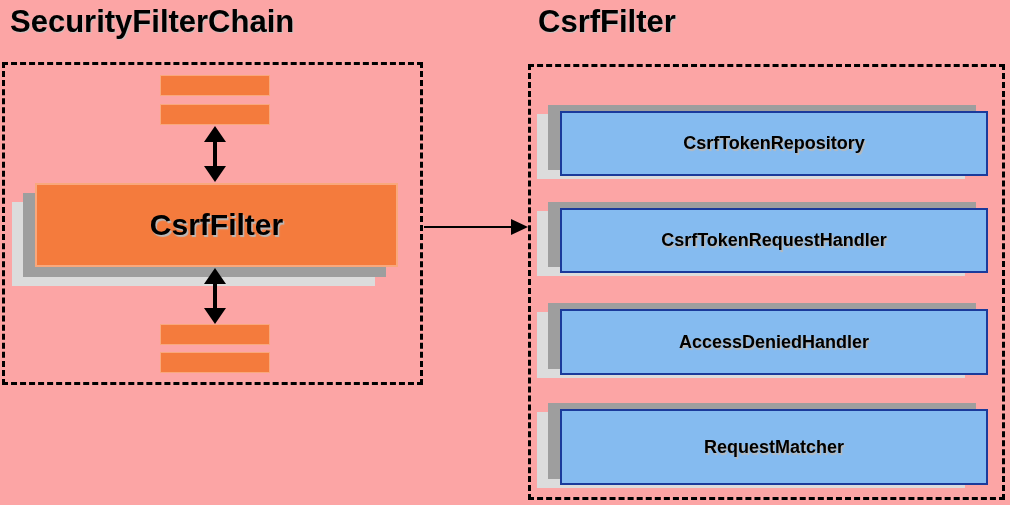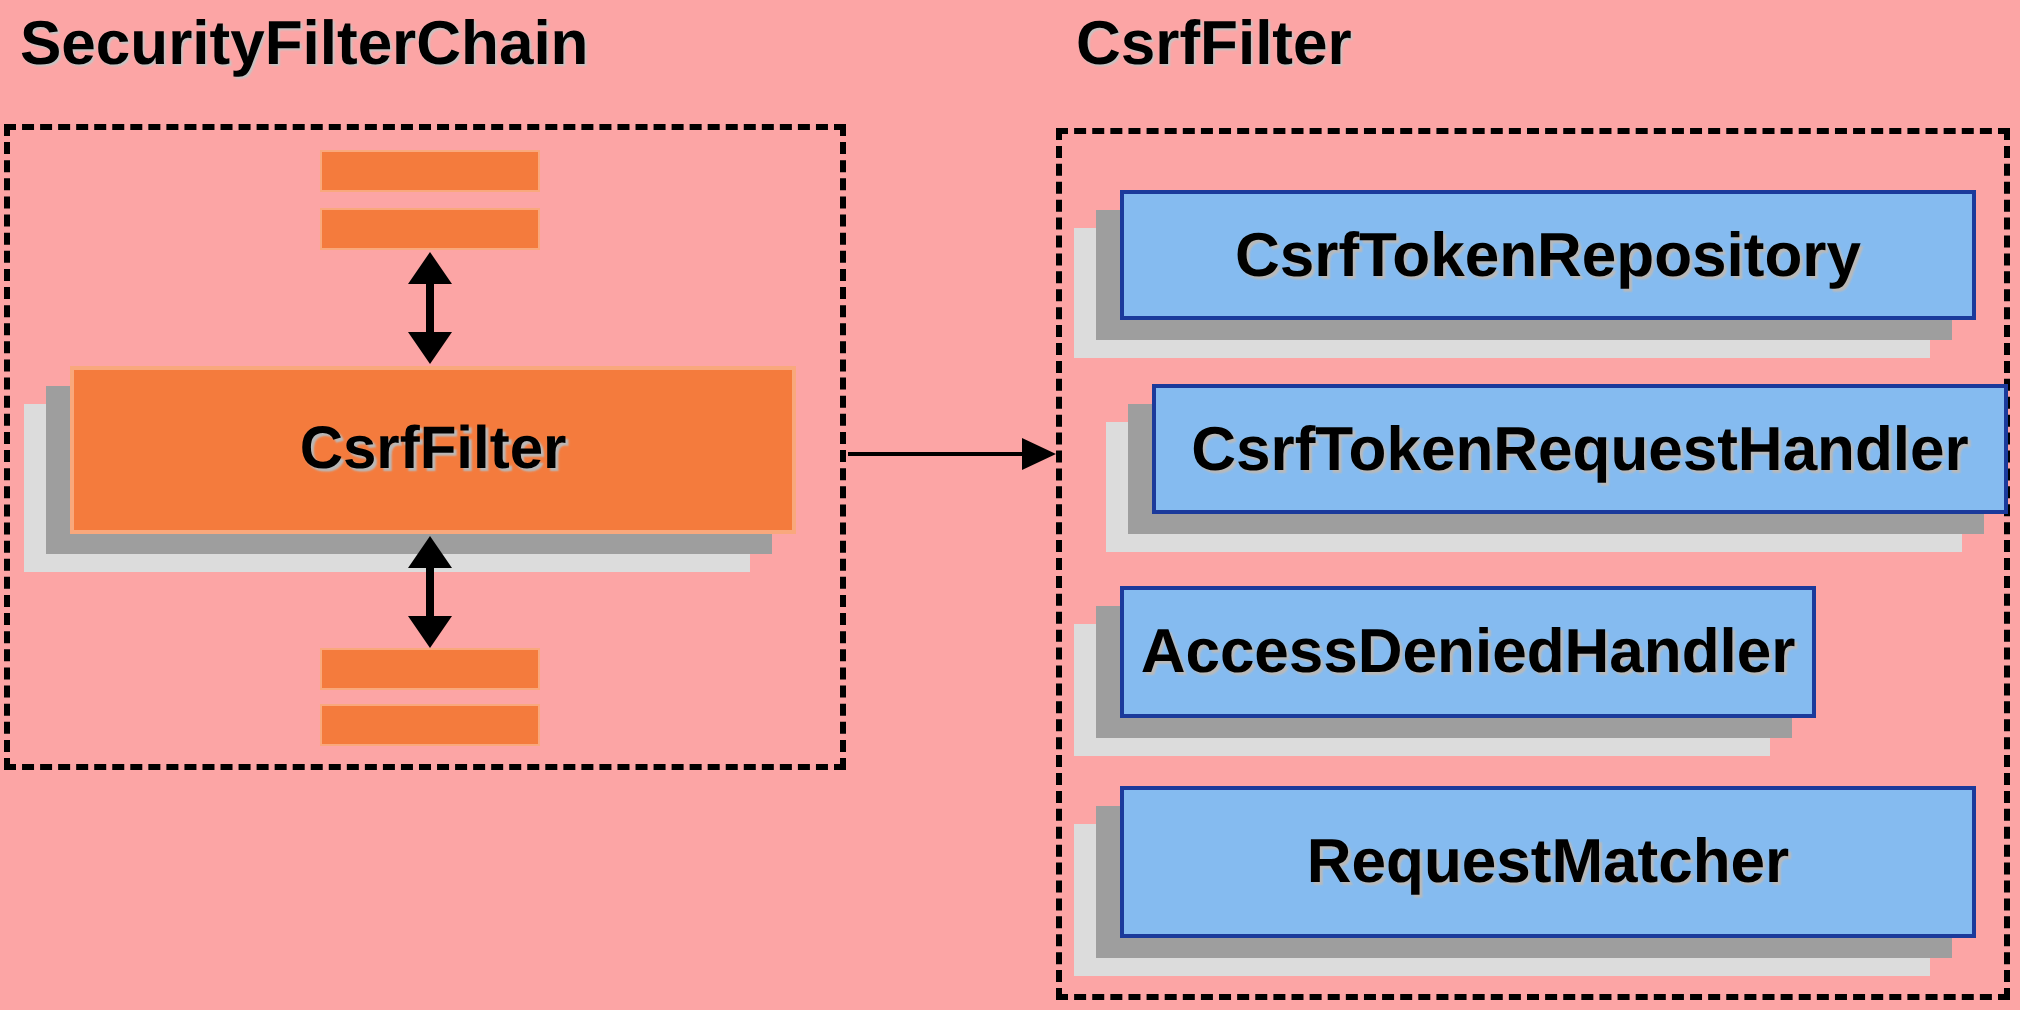--- a/index.html
+++ b/index.html
@@ -45,21 +45,22 @@
     box-sizing:border-box;white-space:nowrap;
   }
   .node-orange .face{
     background:var(--orange-fill,#F47B3D);
     border:2px solid var(--orange-border,#F9A87C);
     font-size:30px;
   }
   .node-blue .face{
     background:var(--blue-fill,#85BBF0);
     border:2px solid var(--blue-border,#1B3A9B);
-    font-size:31px;
+    font-size:18px;
+    margin-top:16px;
   }
 
   
   .v-arrow{position:absolute;width:22px;}
   .v-arrow .shaft{position:absolute;left:9px;top:13px;bottom:13px;width:4px;background:var(--arrow-color,#000);}
   .v-arrow .head-up{
     position:absolute;top:0;left:0;width:0;height:0;
     border-left:11px solid transparent;border-right:11px solid transparent;
     border-bottom:16px solid var(--arrow-color,#000);
   }
@@ -120,27 +121,27 @@
   </div>
 
   <div class="dashed-box right-panel">
 
     <div class="node node-blue" style="left:29px;top:28px;width:428px;height:65px;">
       <div class="sh sh-light"></div>
       <div class="sh sh-dark"></div>
       <div class="face">CsrfTokenRepository</div>
     </div>
 
-    <div class="node node-blue" style="left:45px;top:125px;width:428px;height:65px;">
+    <div class="node node-blue" style="left:29px;top:125px;width:428px;height:65px;">
       <div class="sh sh-light"></div>
       <div class="sh sh-dark"></div>
       <div class="face">CsrfTokenRequestHandler</div>
     </div>
 
-    <div class="node node-blue" style="left:29px;top:226px;width:348px;height:66px;">
+    <div class="node node-blue" style="left:29px;top:226px;width:428px;height:66px;">
       <div class="sh sh-light"></div>
       <div class="sh sh-dark"></div>
       <div class="face">AccessDeniedHandler</div>
     </div>
 
     <div class="node node-blue" style="left:29px;top:326px;width:428px;height:76px;">
       <div class="sh sh-light"></div>
       <div class="sh sh-dark"></div>
       <div class="face">RequestMatcher</div>
     </div>

